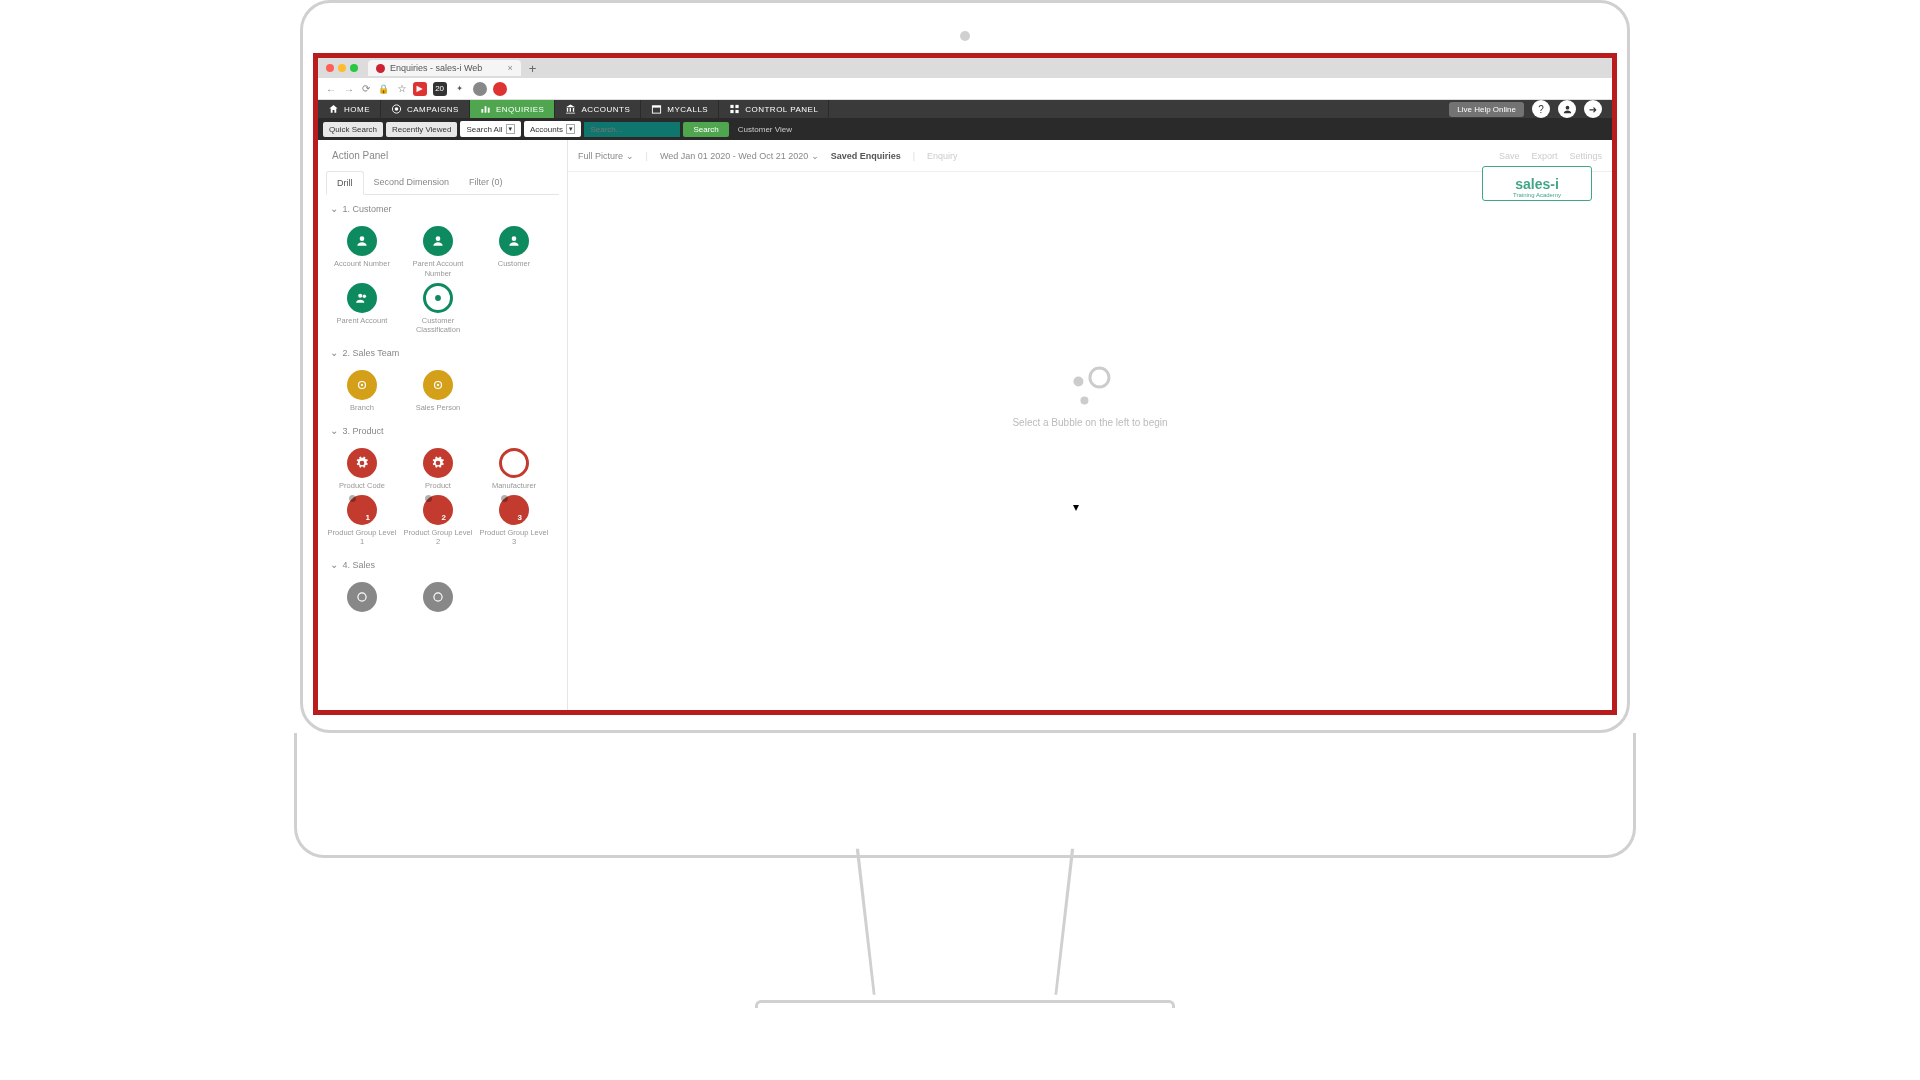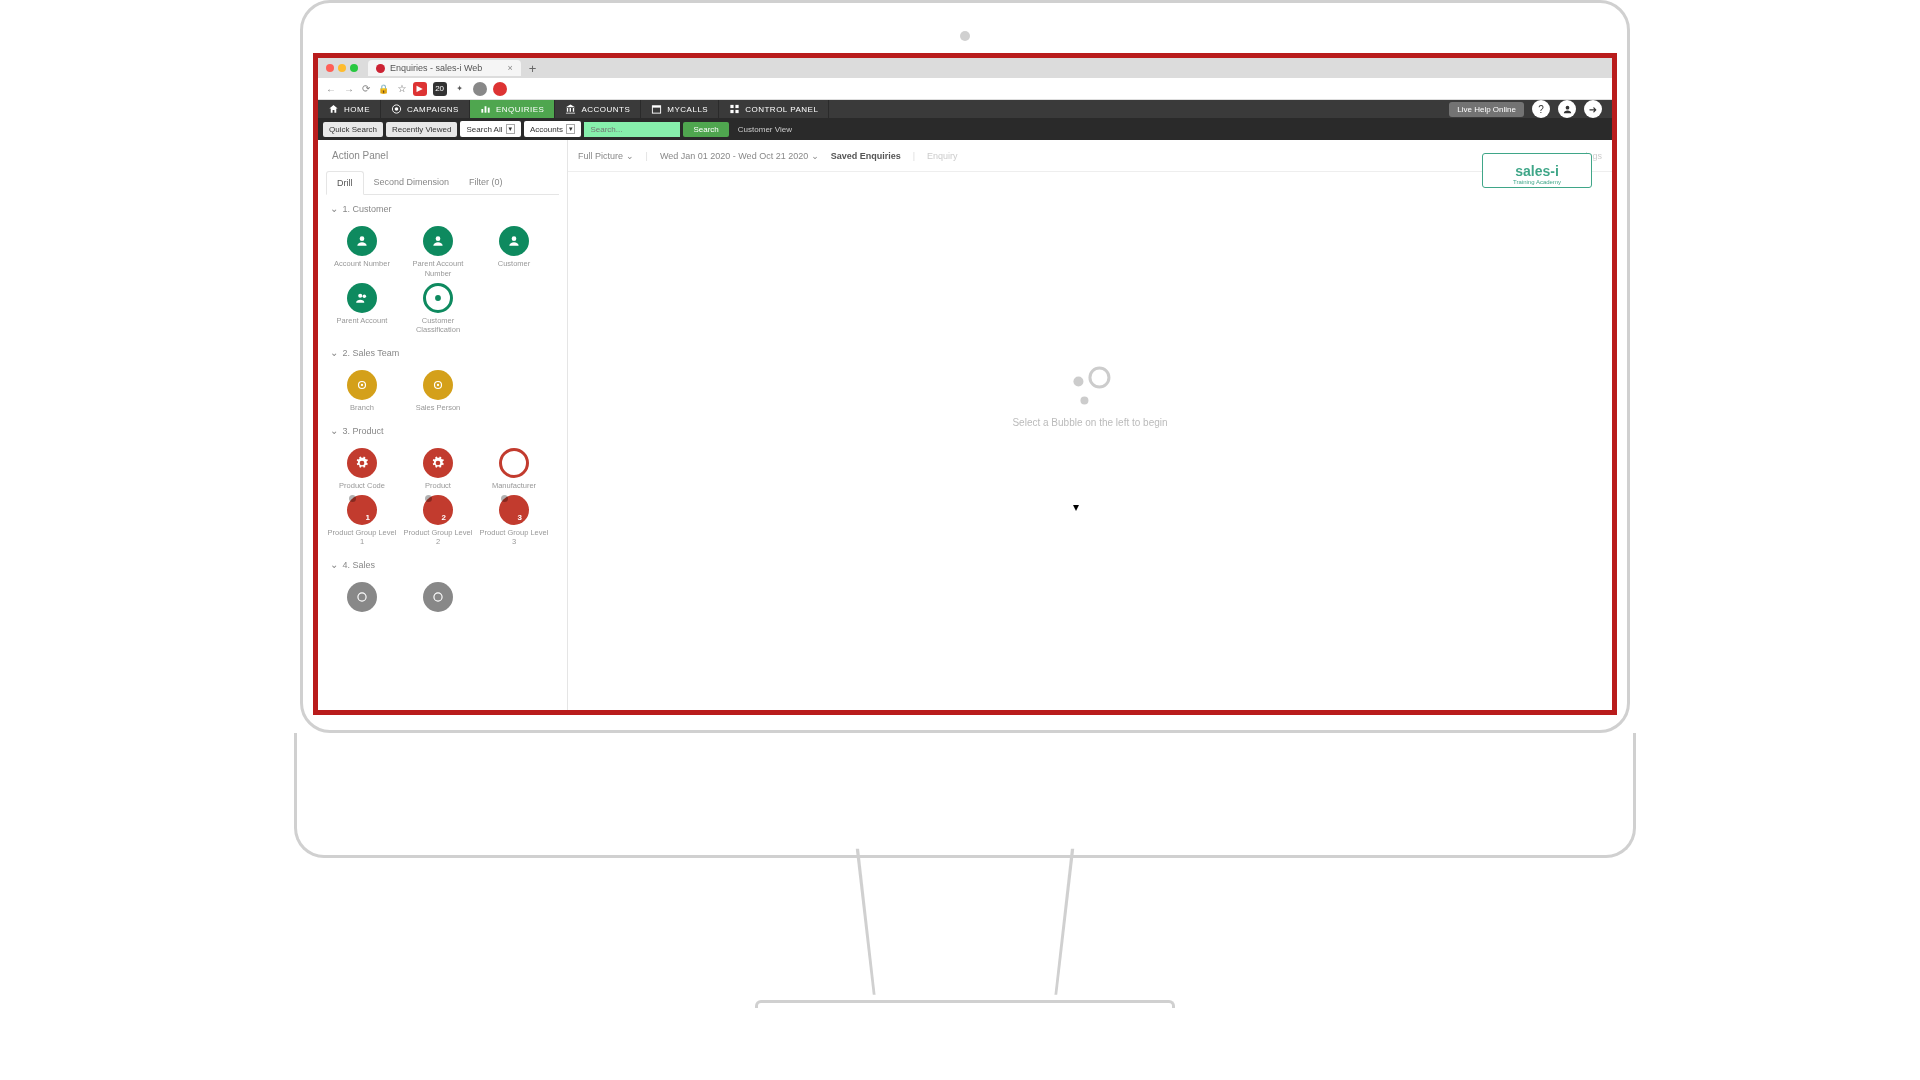--- a/index.html
+++ b/index.html
@@ -41,24 +41,24 @@
 .nav-item{display:flex;align-items:center;gap:5px;padding:0 10px;color:#fff;font-size:8px;letter-spacing:.5px;cursor:pointer;border-right:1px solid #2a2a2a;}
 .nav-item.active{background:#4fa64f;}
 .nav-ico-box{width:11px;height:11px;display:flex;align-items:center;justify-content:center;}
 .nav-right{margin-left:auto;display:flex;align-items:center;gap:8px;padding-right:10px;}
 .live-help{background:#737373;color:#fff;font-size:8px;padding:3px 8px;border-radius:3px;}
 .circ-btn{width:18px;height:18px;border-radius:50%;background:#fff;color:#333;display:flex;align-items:center;justify-content:center;font-size:10px;cursor:pointer;}
 .searchbar{background:#2a2a2a;height:22px;display:flex;align-items:center;padding:0 5px;gap:3px;font-size:8px;}
 .sb-btn{background:#e8e8e8;color:#333;padding:3px 6px;border-radius:2px;cursor:pointer;}
 .sb-sel{background:#fff;color:#333;padding:3px 6px;border-radius:2px;cursor:pointer;display:flex;align-items:center;gap:3px;text-align:center;}
 .sb-sel .dd{border:1px solid #aaa;padding:0 2px;font-size:7px;}
-.sb-input{background:#86efac;border:none;padding:3px 6px;font-size:8px;width:96px;}
+.sb-input{background:#0f766e;border:none;padding:3px 6px;font-size:8px;width:96px;}
 .sb-search{background:#4fa64f;color:#fff;padding:3px 10px;border-radius:2px;cursor:pointer;}
 .sb-link{color:#ccc;padding:0 6px;cursor:pointer;}
-.logo-area{position:absolute;right:20px;top:53px;width:110px;height:35px;border:1px solid #3fa688;border-radius:3px;display:flex;align-items:center;justify-content:center;z-index:5;background:#fff;}
+.logo-area{position:absolute;right:20px;top:66px;width:110px;height:35px;border:1px solid #3fa688;border-radius:3px;display:flex;align-items:center;justify-content:center;z-index:5;background:#fff;}
 .logo-txt{color:#3fa688;font-size:14px;font-weight:bold;}
 .logo-sub{color:#3fa688;font-size:6px;position:absolute;bottom:2px;}
 
 
 .app-body{display:flex;height:570px;position:relative;}
 .actionpanel{width:250px;border-right:1px solid #e5e5e5;}
 .ap-title{font-size:10px;color:#888;padding:10px 14px;}
 .ap-tabs{display:flex;border-bottom:1px solid #e5e5e5;font-size:9px;margin:0 8px;}
 .ap-tab{padding:6px 10px;color:#888;cursor:pointer;}
 .ap-tab.active{border:1px solid #e5e5e5;border-bottom:1px solid #fff;margin-bottom:-1px;color:#555;border-radius:3px 3px 0 0;}

